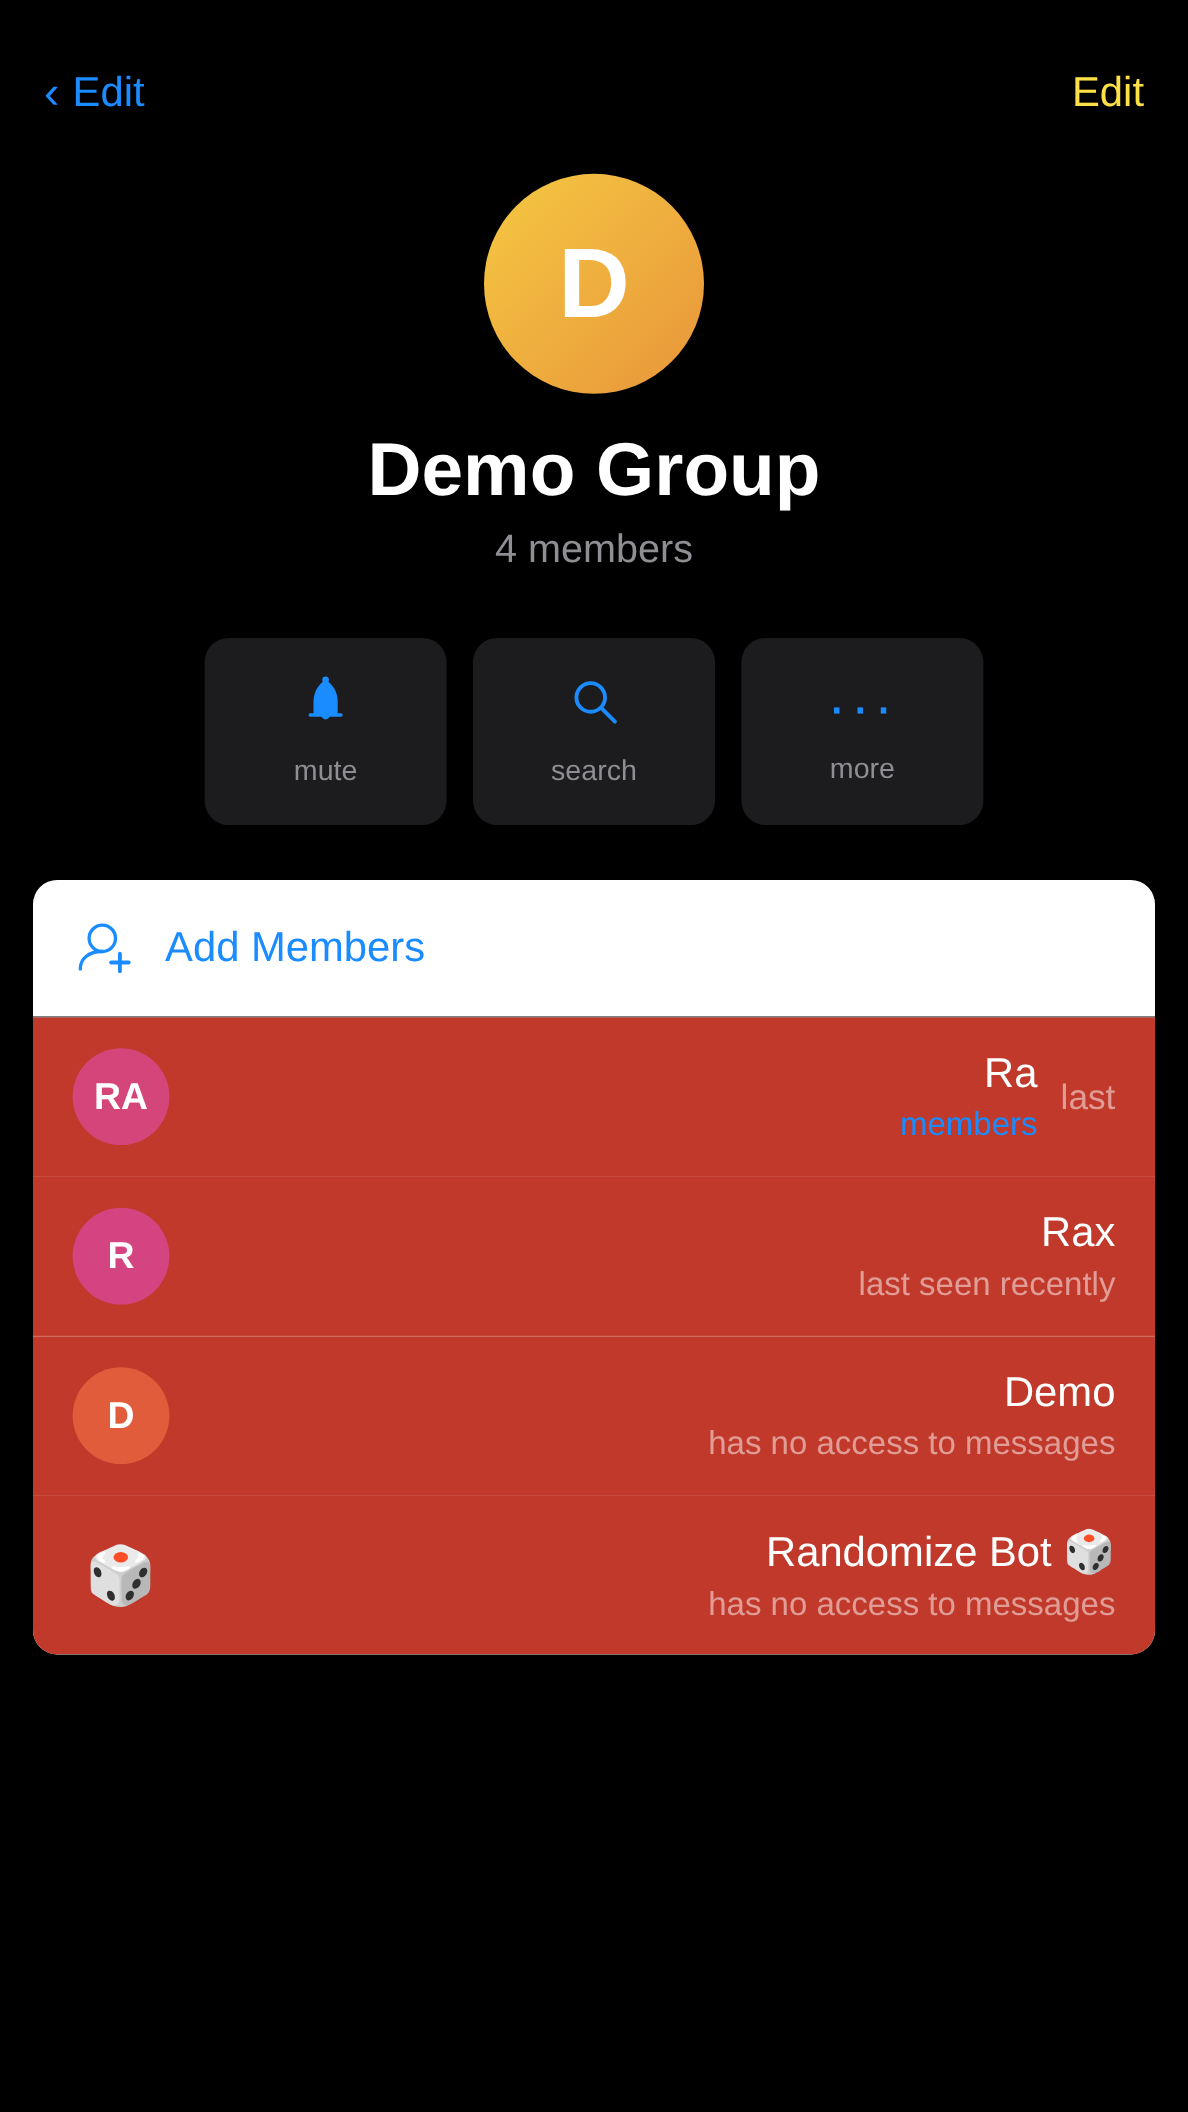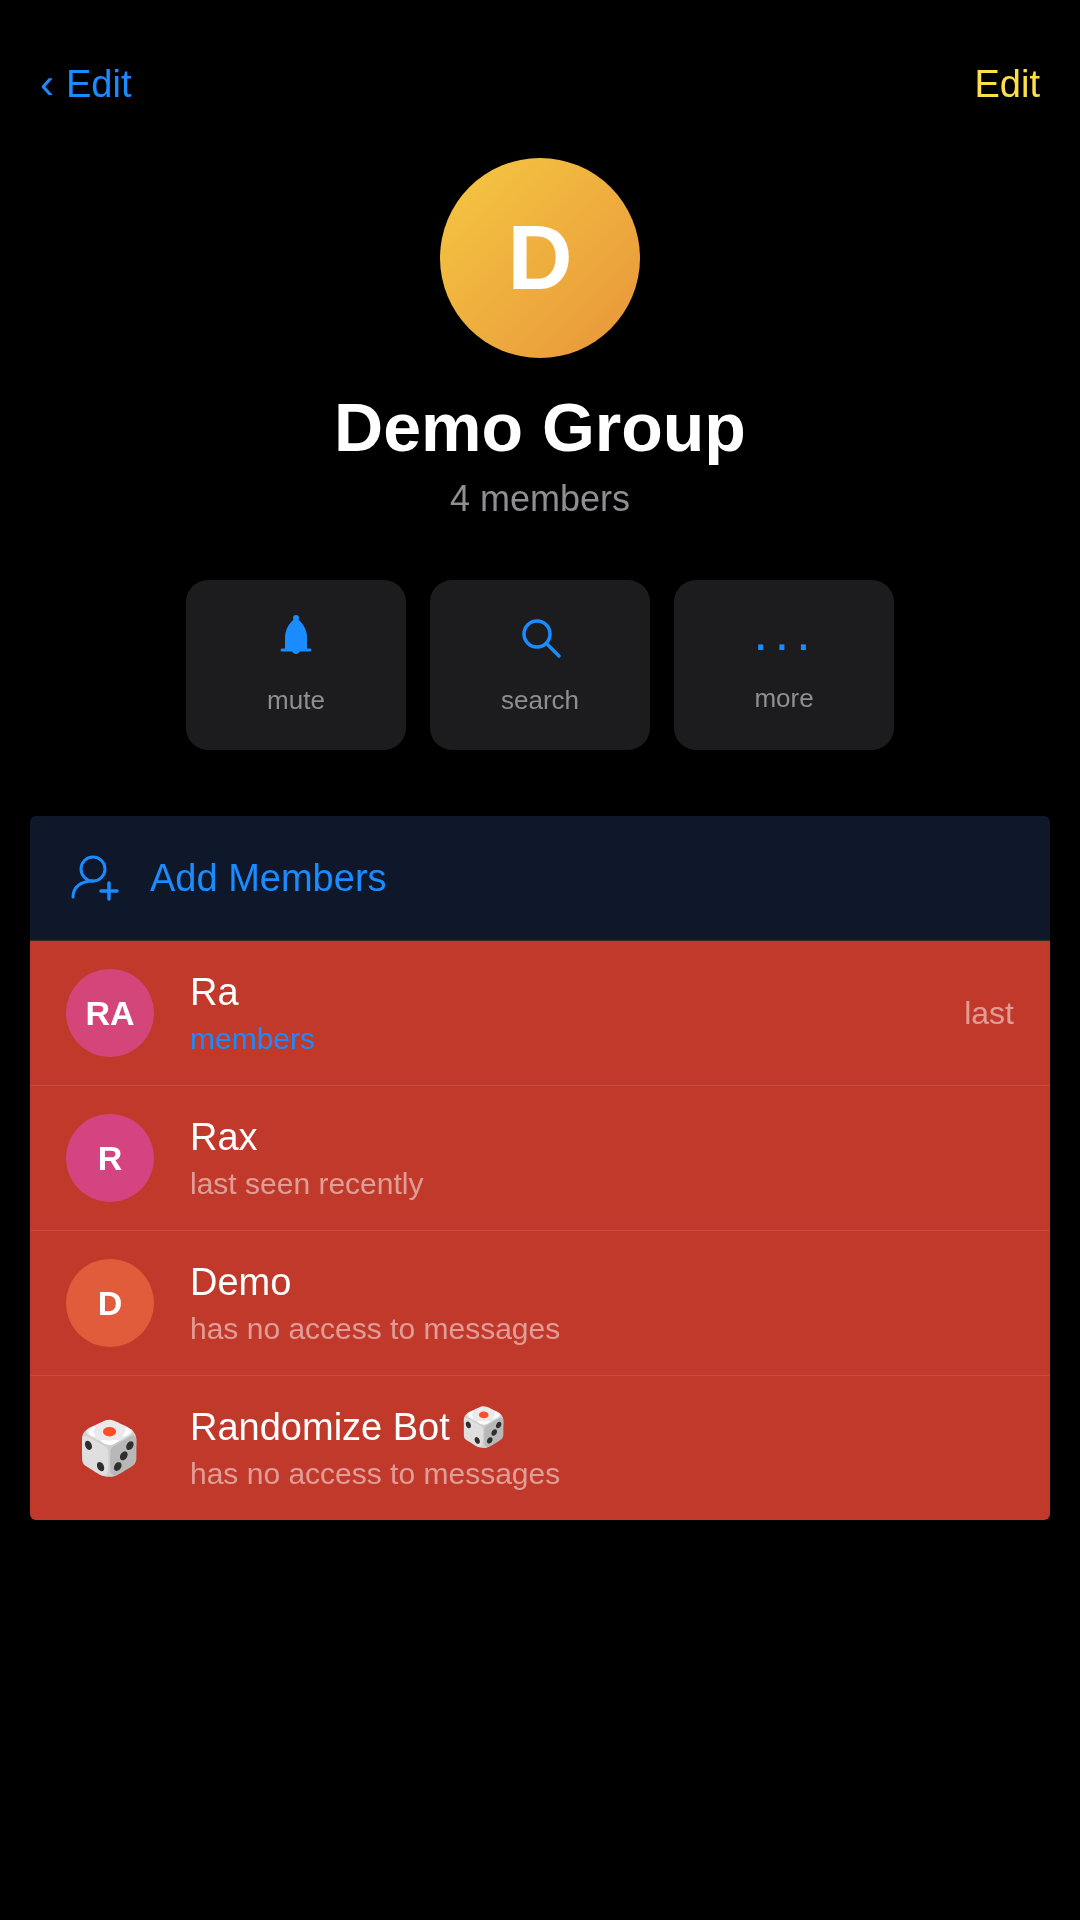--- a/index.html
+++ b/index.html
@@ -131,23 +131,23 @@
       background-color: #1a8cff;
       border-radius: 3px;
     }
 
     .bar1 { height: 26px; }
     .bar2 { height: 38px; }
     .bar3 { height: 46px; }
     .bar4 { height: 32px; }
 
     .members-section {
-      background-color: #0f172a;
-      border-radius: 6px;
-      margin: 16px 30px;
+      background-color: #ffffff;
+      border-radius: 22px;
+      margin: 0 30px;
       overflow: hidden;
     }
 
     .add-members-row {
       display: flex;
       align-items: center;
       gap: 24px;
       padding: 32px 36px;
       border-bottom: 1px solid #2c2c2e;
     }
@@ -164,24 +164,25 @@
 
     .add-members-label {
       font-size: 38px;
       color: #1a8cff;
       font-weight: 400;
     }
 
     .member-row {
       display: flex;
       align-items: center;
-      gap: 36px;
+      gap: 21px;
       padding: 28px 36px;
       position: relative;
       background-color: #c0392b;
+      text-align: right;
     }
 
     .member-row:not(:last-child) {
       border-bottom: 1px solid rgba(255,255,255,0.1);
     }
 
     .member-avatar {
       width: 88px;
       height: 88px;
       border-radius: 50%;

